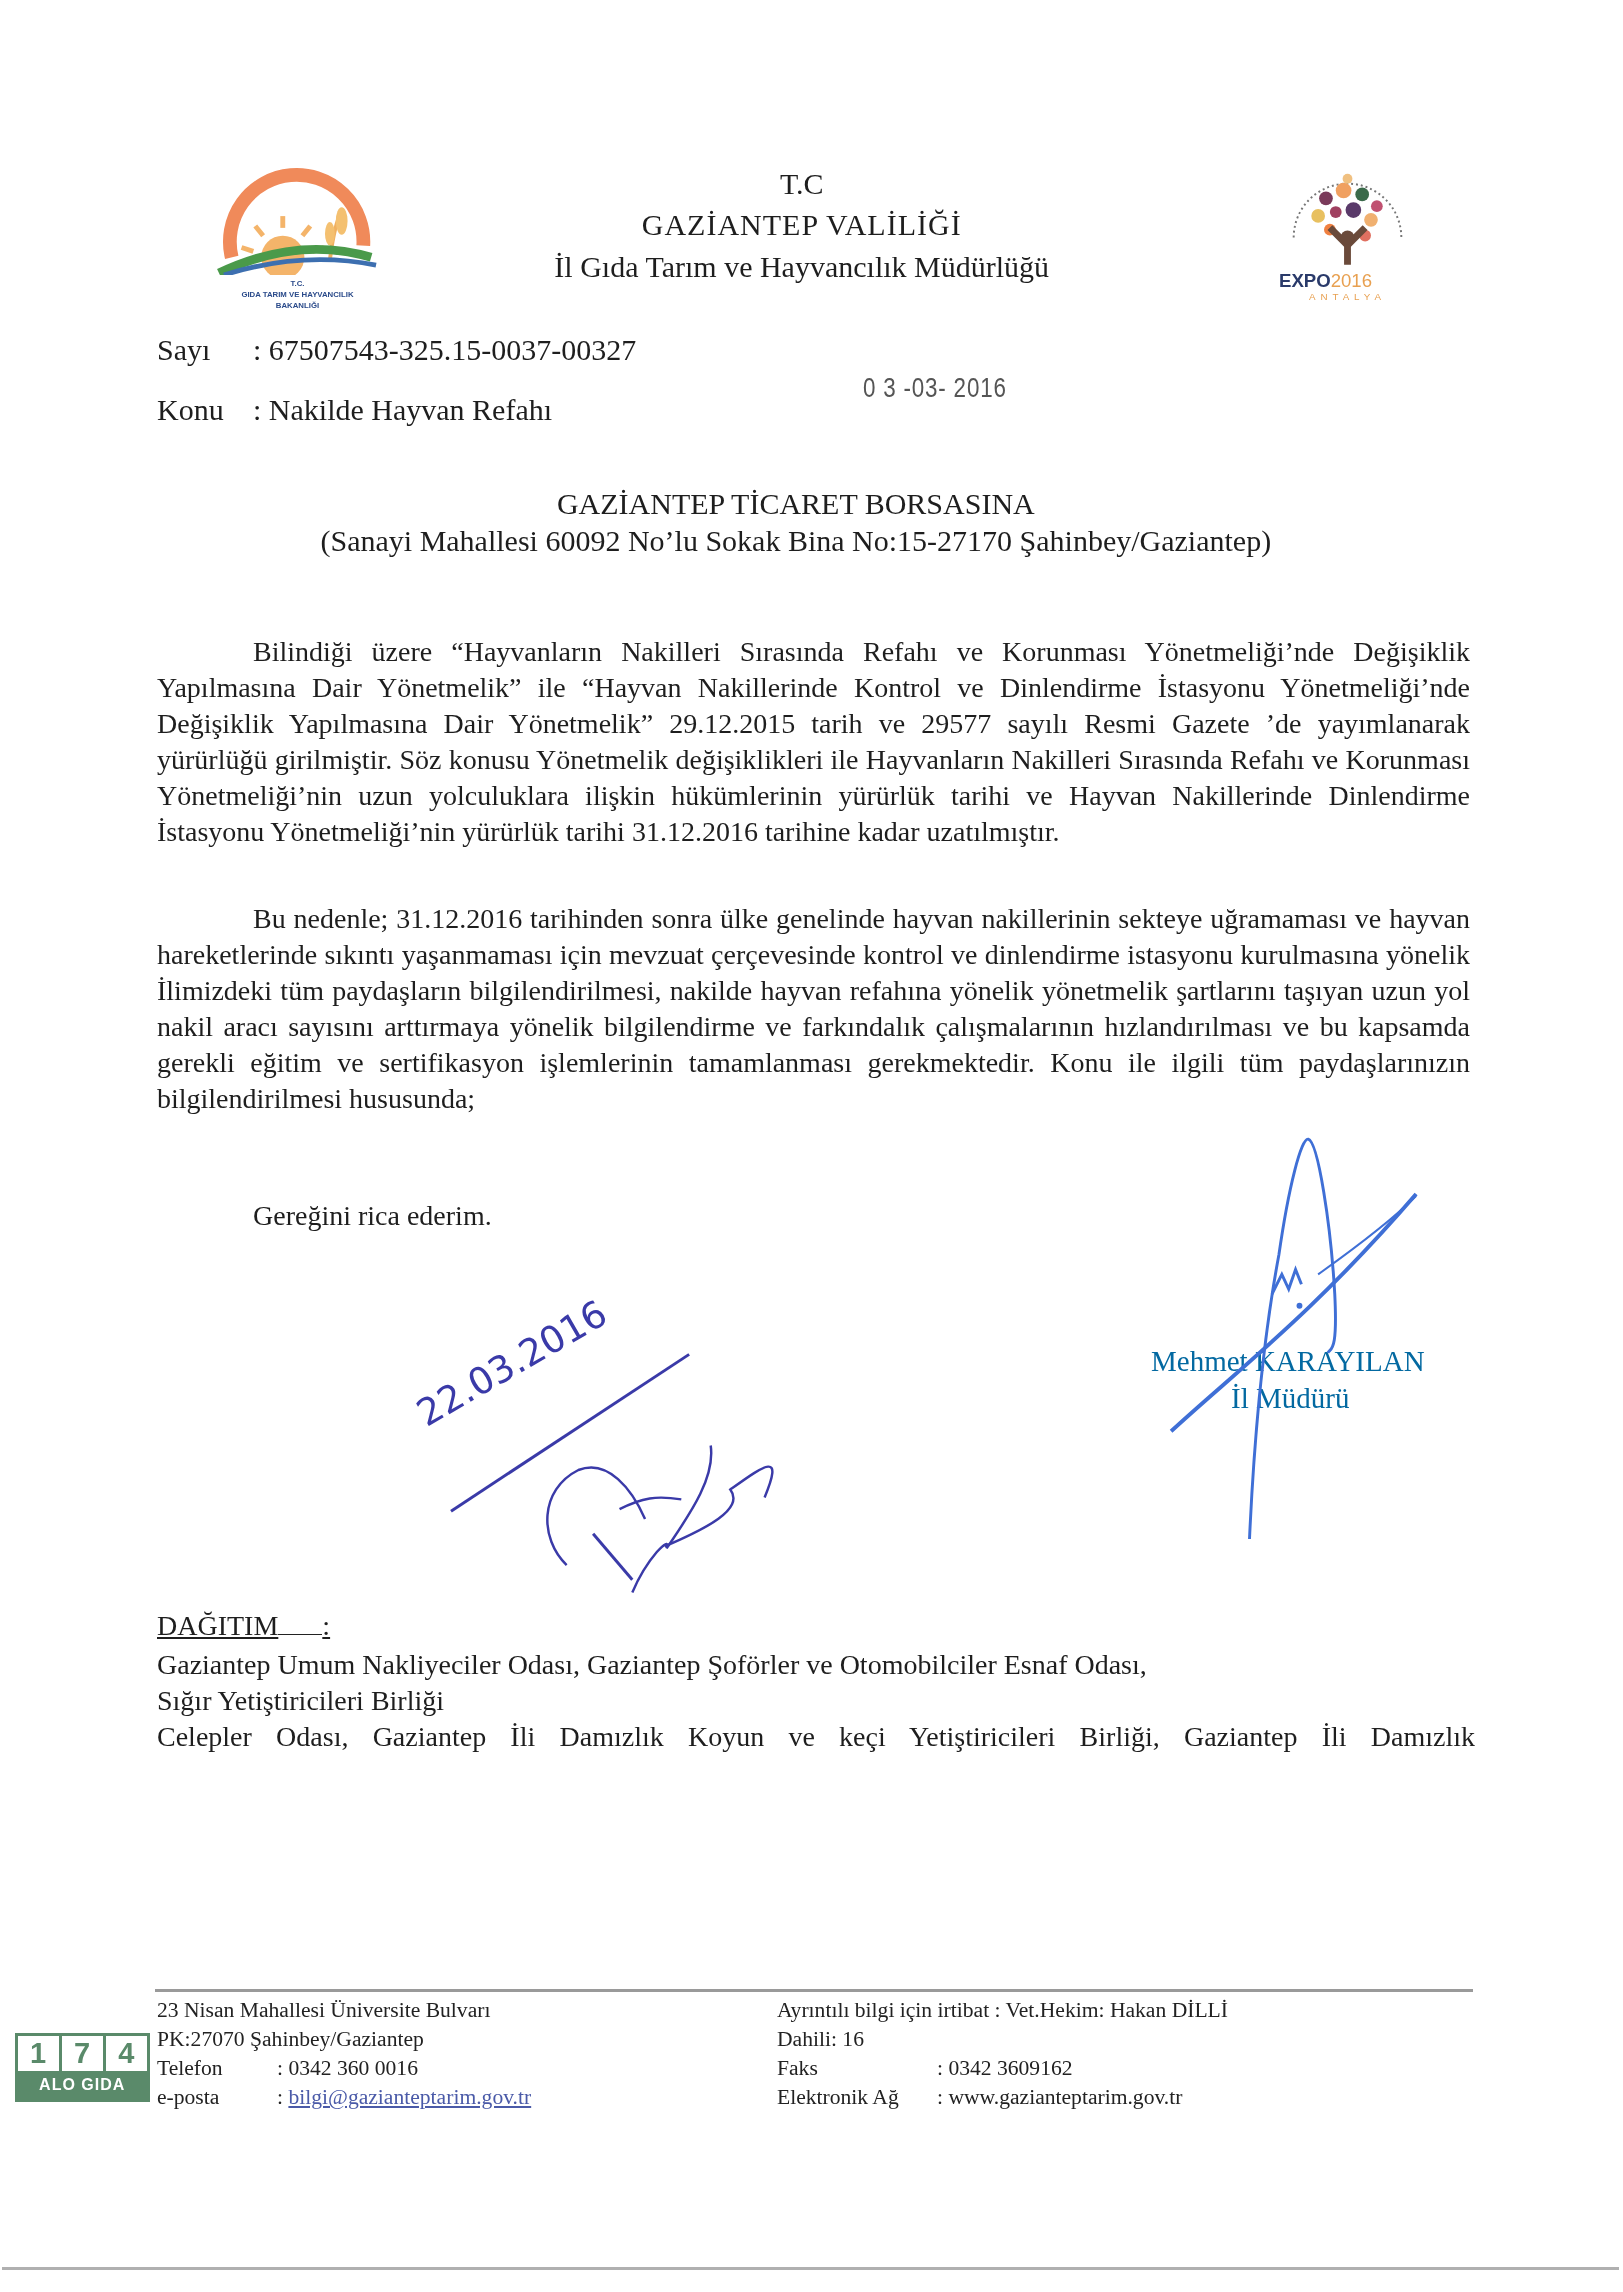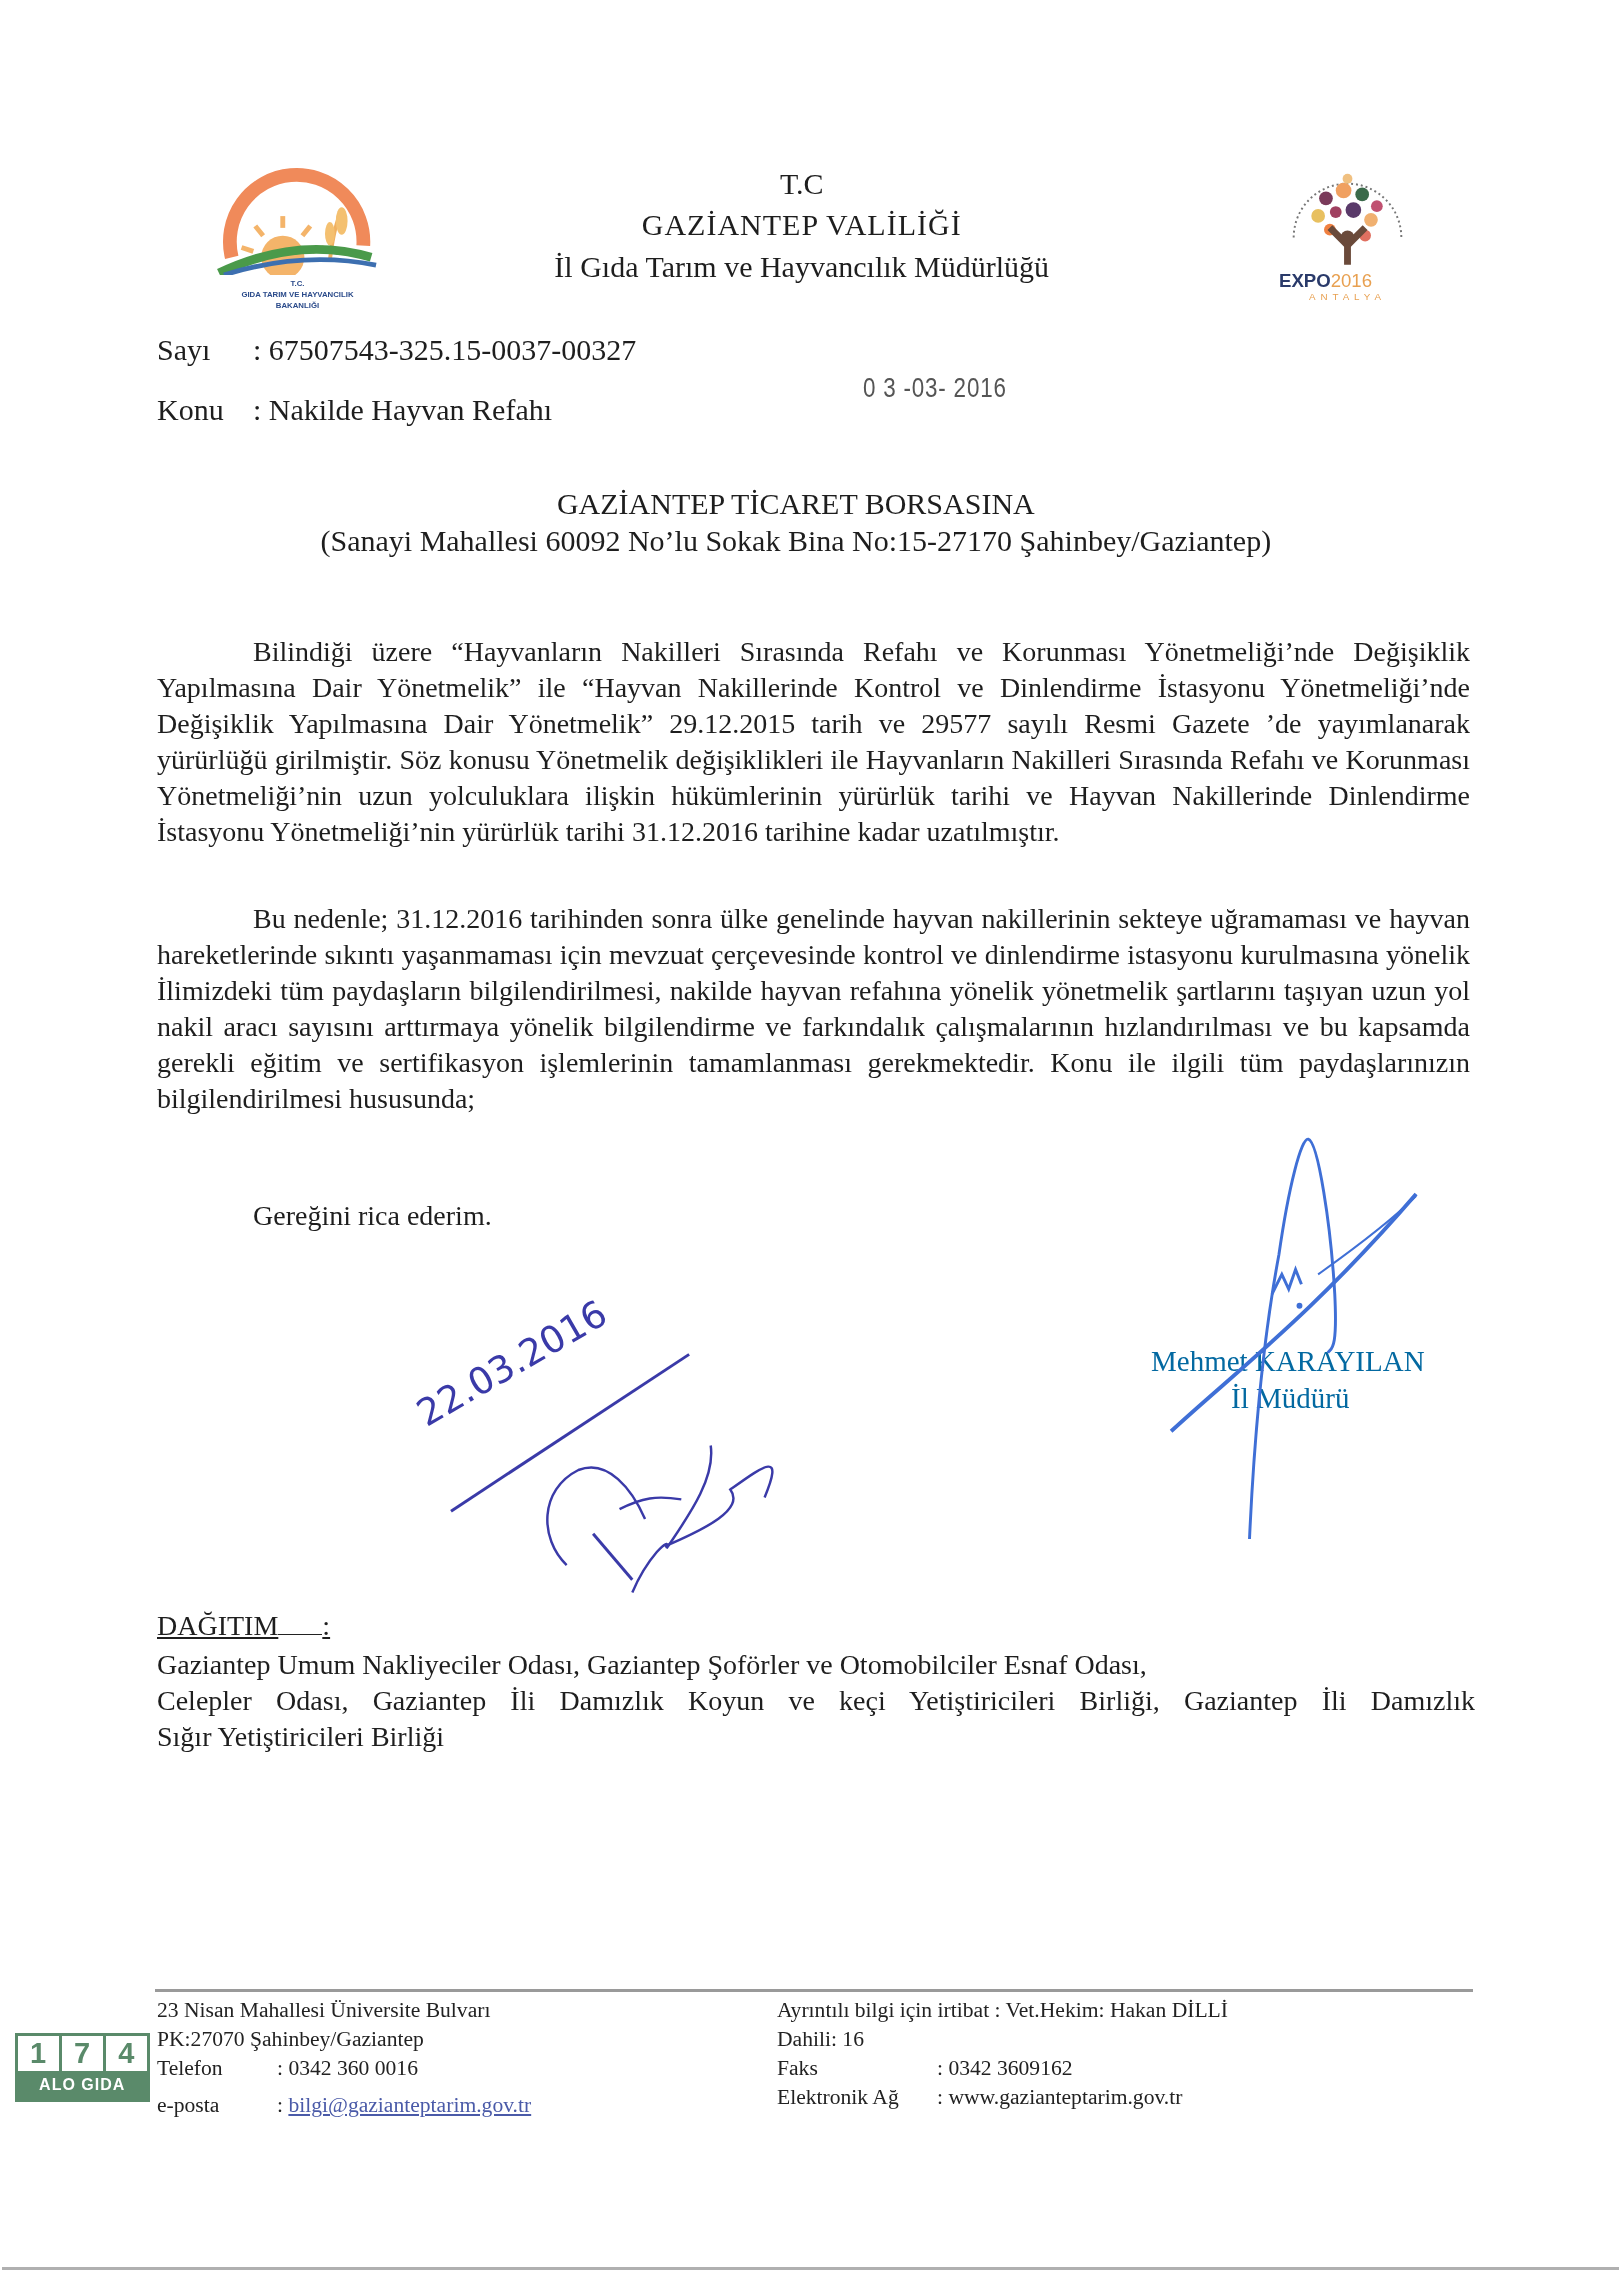--- a/index.html
+++ b/index.html
@@ -109,40 +109,40 @@
   <path d="M245 275 C260 240 285 215 280 230 C300 200 330 160 325 125" stroke="#3a3aa8" stroke-width="2.5" fill="none"></path>
   <path d="M232 190 C255 178 270 176 295 180" stroke="#3a3aa8" stroke-width="2.5" fill="none"></path>
   <path d="M278 228 C320 210 360 190 345 170 C380 145 400 130 380 178" stroke="#3a3aa8" stroke-width="2.5" fill="none"></path>
 </svg>
 
 <div class="abs" style="left:157px; top:1610px; font-size:28px; white-space:nowrap;">
   <span style="text-decoration:underline;">DAĞITIM</span><span style="display:inline-block; width:44px; border-bottom:1px solid #222; height:21.6px;"></span><span style="text-decoration:underline;">:</span>
 </div>
 <div class="abs" style="left:157px; top:1647px; width:1318px; font-size:28px; line-height:36px;">
   <div style="white-space:nowrap;">Gaziantep Umum Nakliyeciler Odası, Gaziantep Şoförler ve Otomobilciler Esnaf Odası,</div>
+  <div style="white-space:nowrap;">Sığır Yetiştiricileri Birliği</div>
   <div style="text-align:justify; text-align-last:justify;">Celepler Odası, Gaziantep İli Damızlık Koyun ve keçi Yetiştiricileri Birliği, Gaziantep İli Damızlık</div>
-  <div style="white-space:nowrap;">Sığır Yetiştiricileri Birliği</div>
 </div>
 
 <div class="footer-rule"></div>
 
 <div class="abs" style="left:14.7px; top:2033px; width:135px; height:69px; background:#5a8a6a;">
   <div style="display:flex; gap:2.9px; padding:2.9px 2.9px 0 2.9px;">
     <span style="flex:1; background:#fff; color:#5a8a6a; font-family:'Liberation Sans',sans-serif; font-weight:bold; font-size:29px; text-align:center; line-height:35px;">1</span>
     <span style="flex:1; background:#fff; color:#5a8a6a; font-family:'Liberation Sans',sans-serif; font-weight:bold; font-size:29px; text-align:center; line-height:35px;">7</span>
     <span style="flex:1; background:#fff; color:#5a8a6a; font-family:'Liberation Sans',sans-serif; font-weight:bold; font-size:29px; text-align:center; line-height:35px;">4</span>
   </div>
   <div style="color:#fff; font-family:'Liberation Sans',sans-serif; font-weight:bold; font-size:16px; text-align:center; line-height:27.4px; letter-spacing:1px;">ALO GIDA</div>
 </div>
 
 <div class="foot" style="left:157px; top:1996px;">
   <div>23 Nisan Mahallesi Üniversite Bulvarı</div>
   <div>PK:27070 Şahinbey/Gaziantep</div>
   <div><span class="lab" style="width:120px;">Telefon</span><span>: 0342 360 0016</span></div>
-  <div><span class="lab" style="width:120px;margin-top:8px;">e-posta</span><span>: </span><span class="link">bilgi@gazianteptarim.gov.tr</span></div>
+  <div><span class="lab" style="width:120px;">e-posta</span><span>: </span><span class="link">bilgi@gazianteptarim.gov.tr</span></div>
 </div>
 
 <div class="foot" style="left:777px; top:1996px;">
   <div>Ayrıntılı bilgi için irtibat : Vet.Hekim: Hakan DİLLİ</div>
   <div>Dahili: 16</div>
   <div><span class="lab" style="width:160px;">Faks</span><span>: 0342 3609162</span></div>
   <div><span class="lab" style="width:160px;">Elektronik Ağ</span><span>: www.gazianteptarim.gov.tr</span></div>
 </div>
 
 <div class="bottom-rule"></div>

